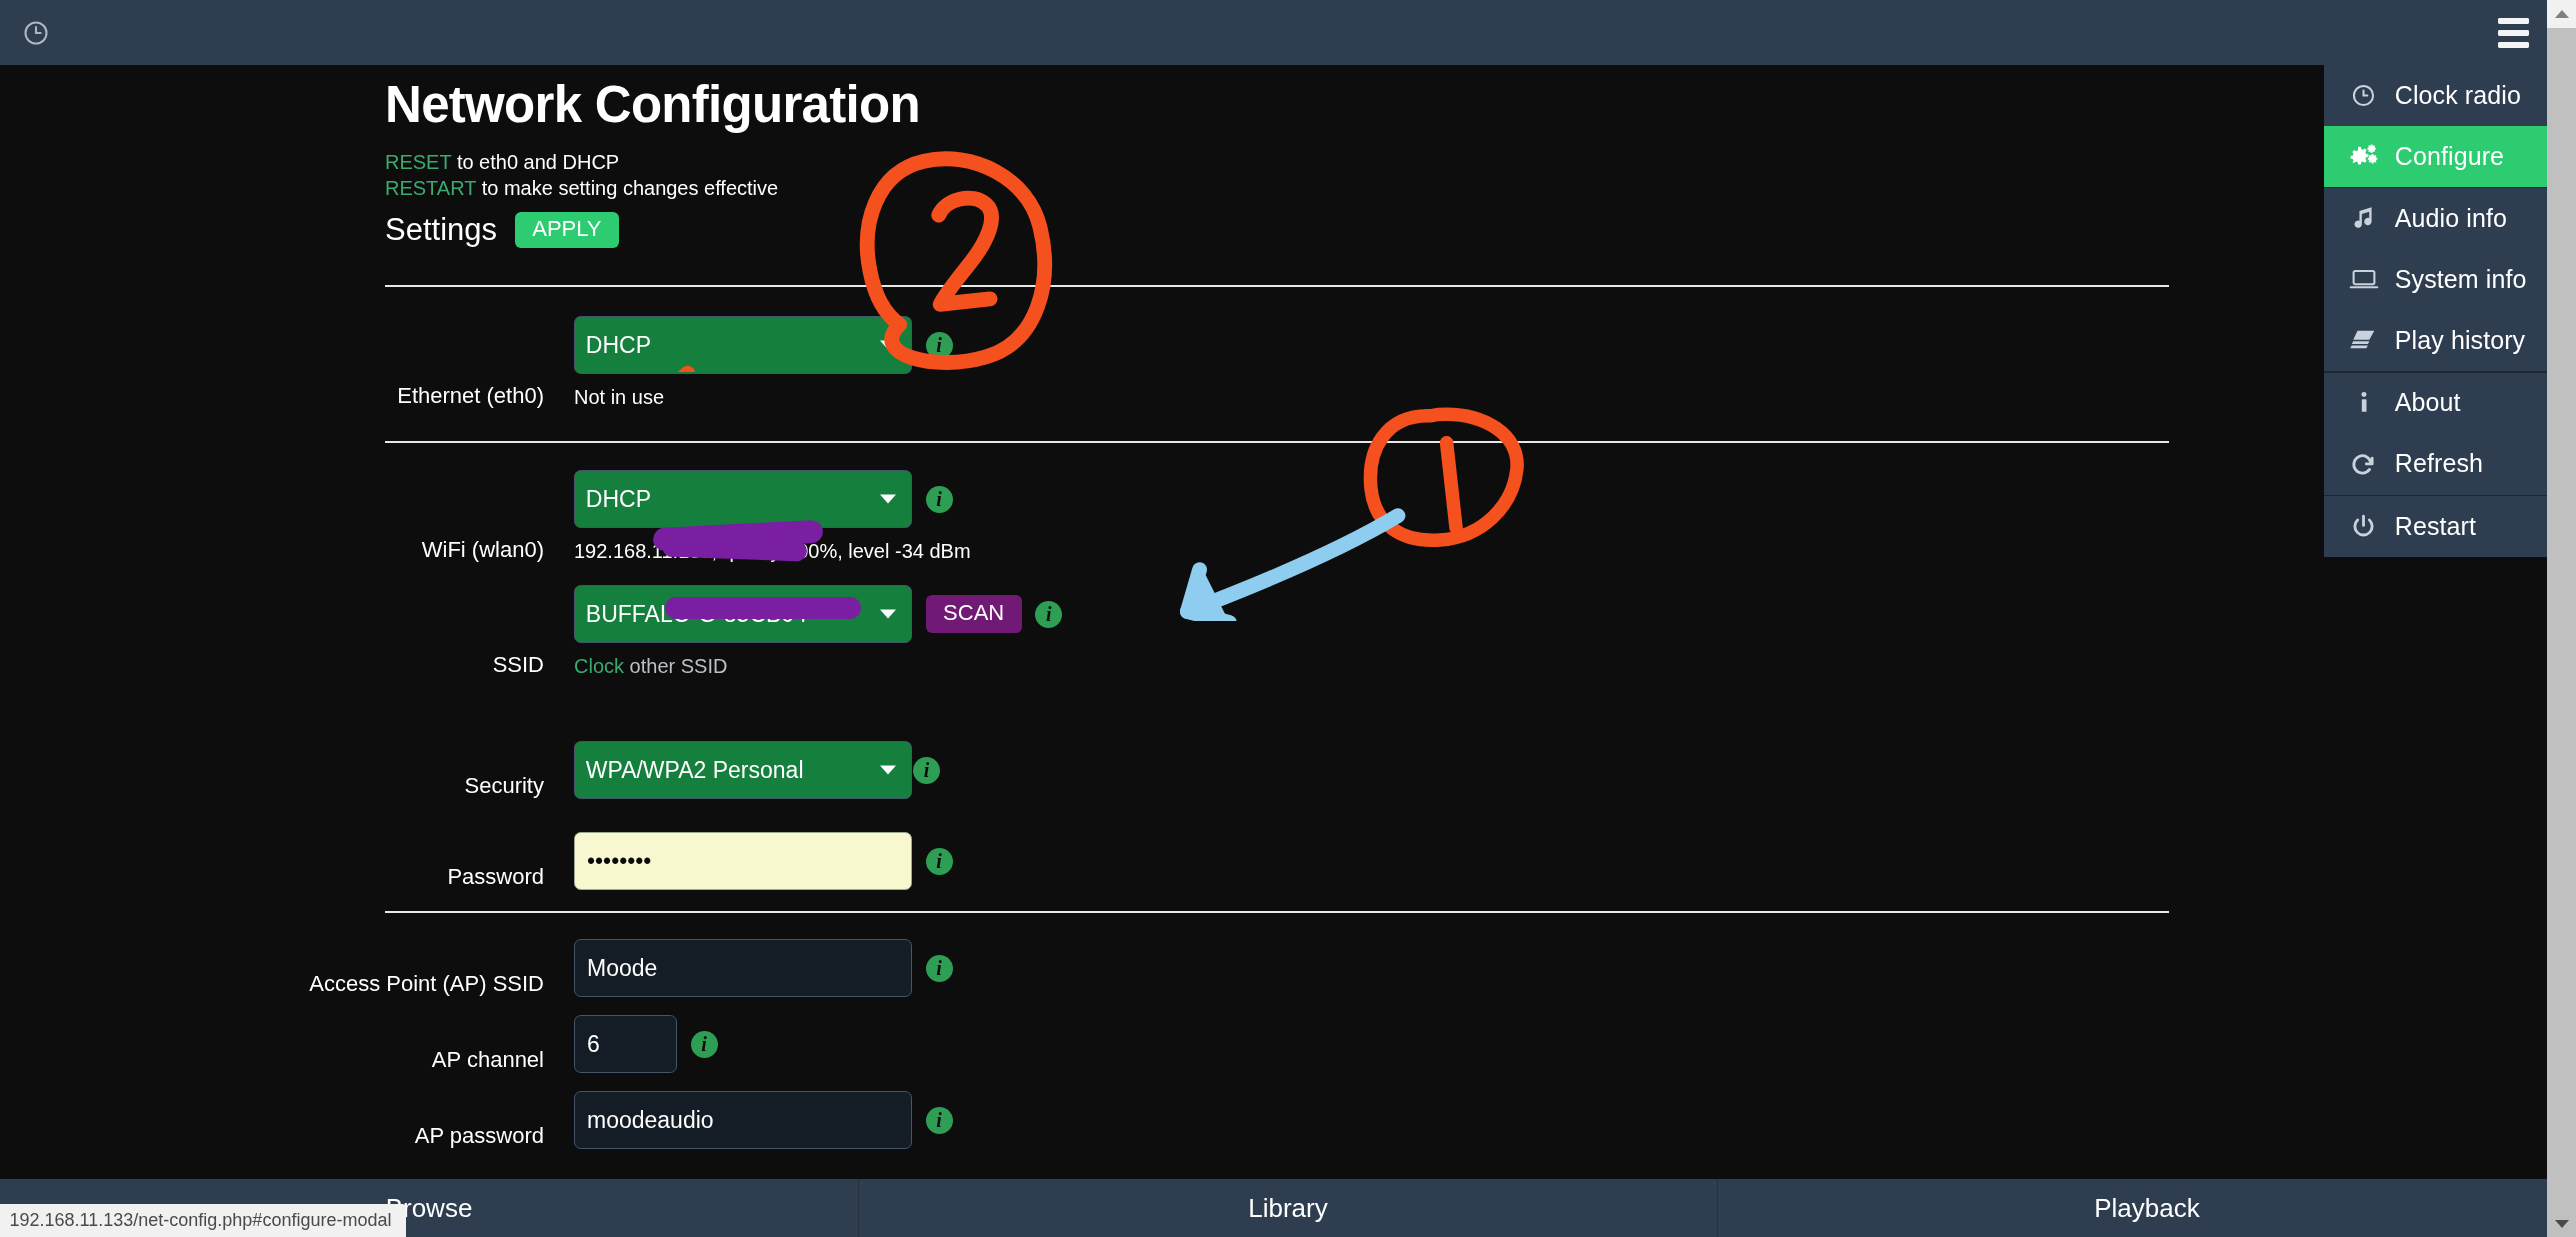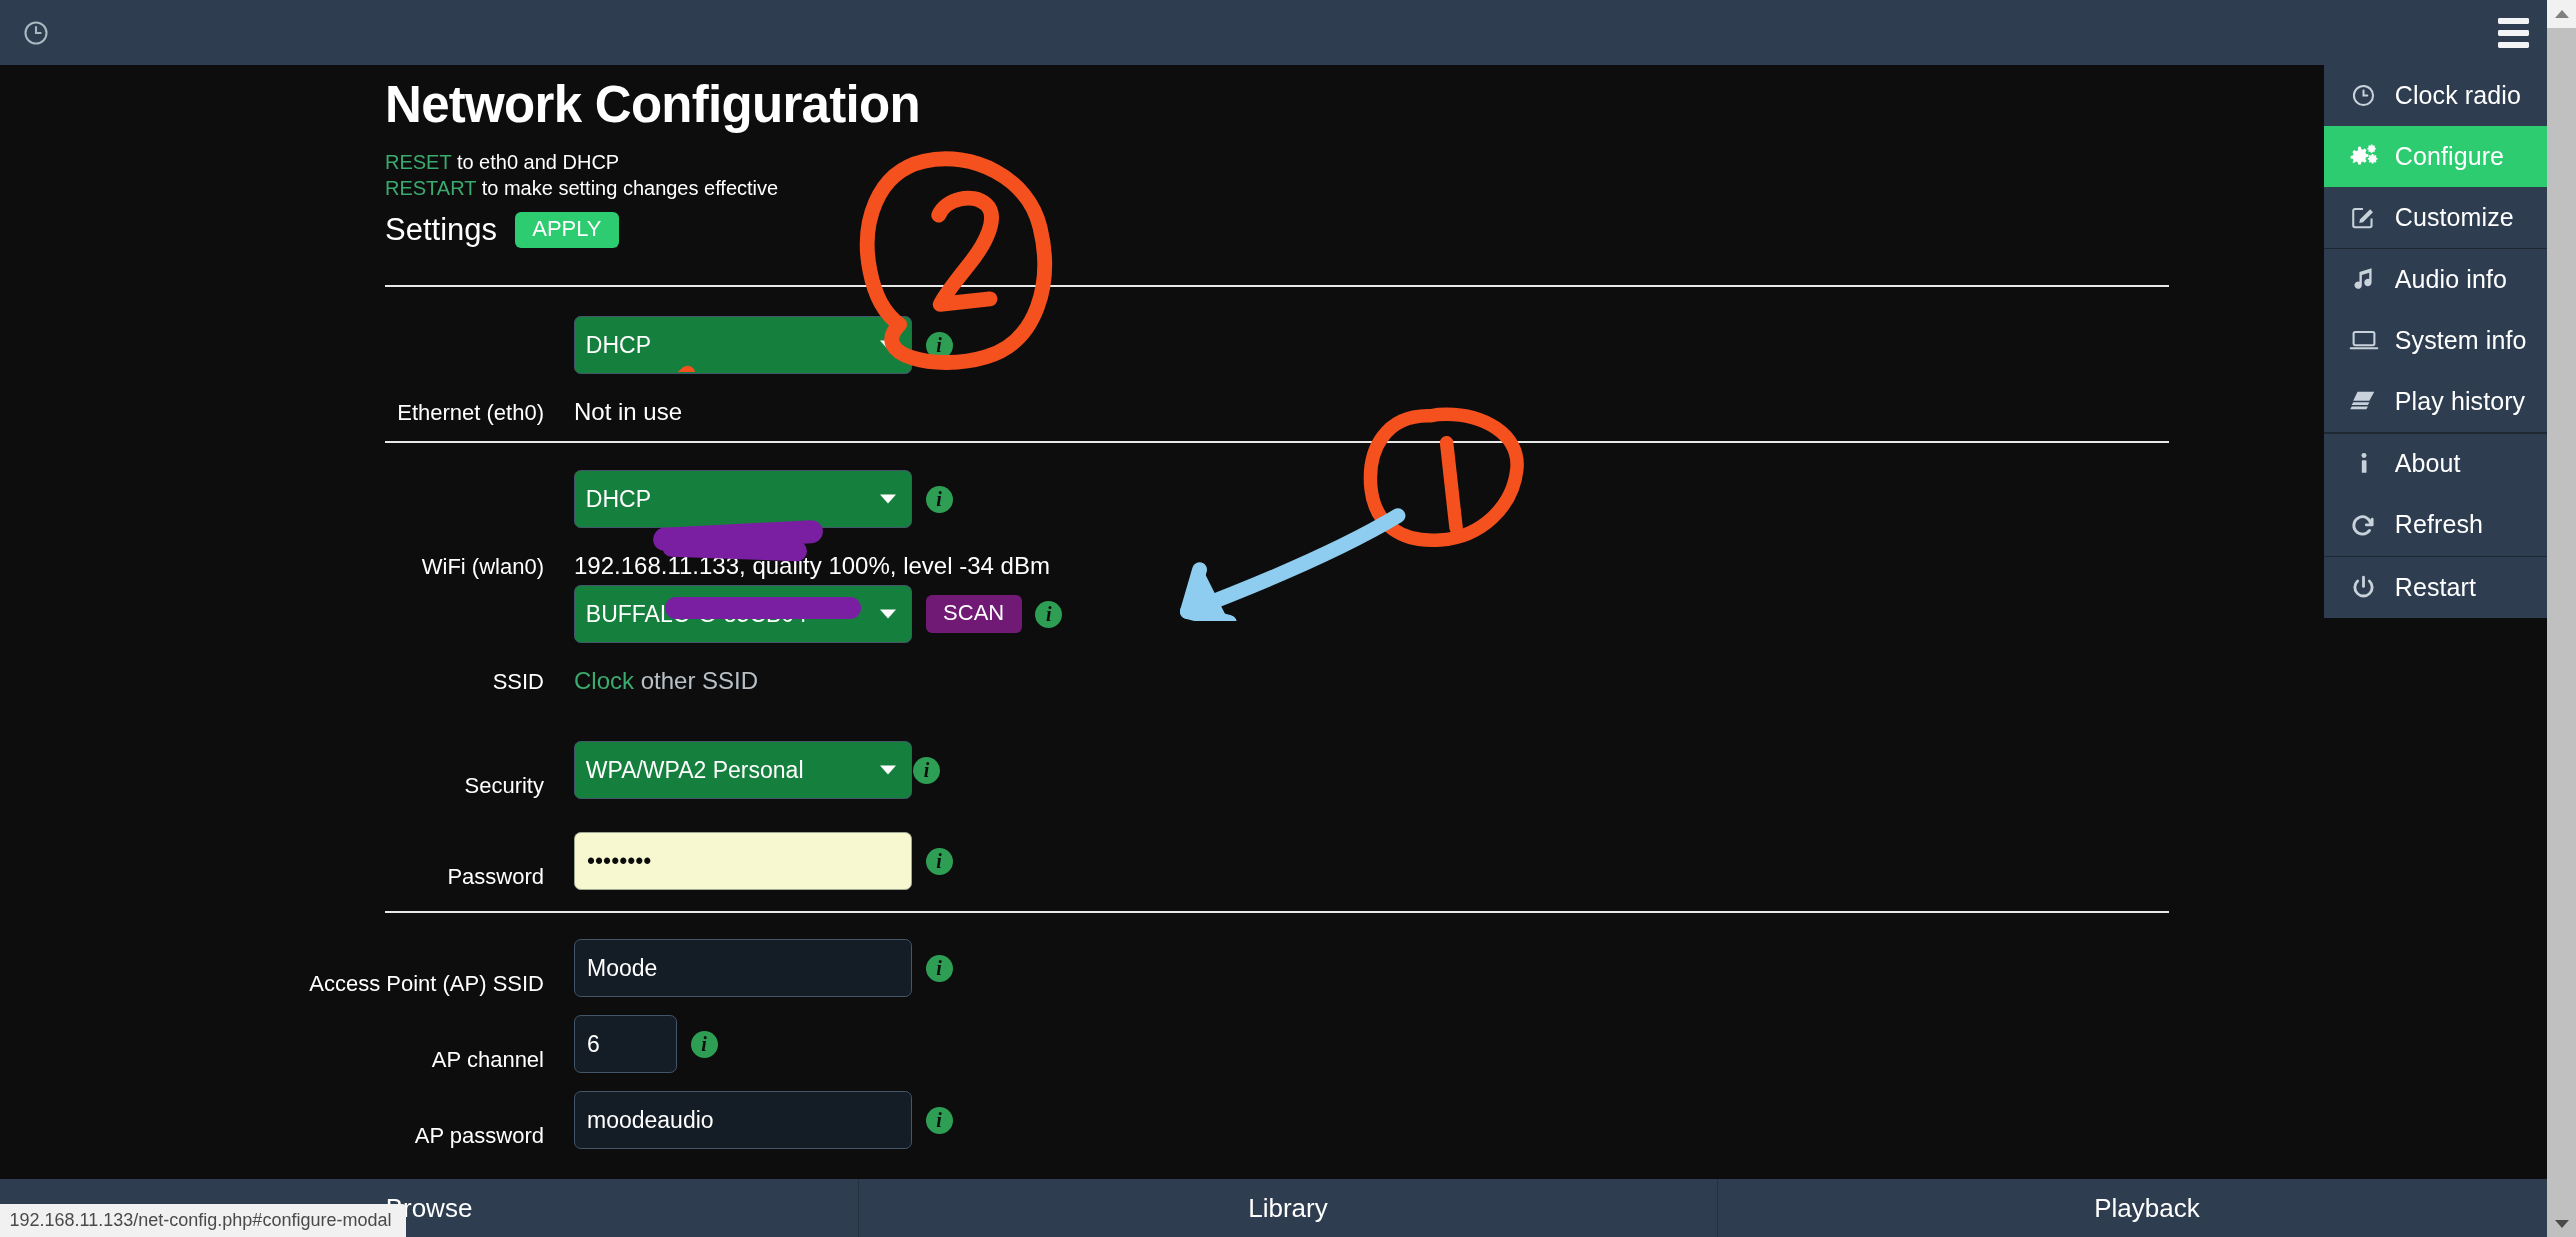--- a/index.html
+++ b/index.html
@@ -100,21 +100,21 @@
   .txt.autofill { background: #f7f8cf; color: #0b0b0b; border-color: #9aa98f; }
 
   .infoicon {
     width: 27px; height: 27px; border-radius: 50%;
     background: #2e9e54; color: #0d0d0d;
     font-size: 20px; font-weight: bold; font-style: italic;
     display: inline-flex; align-items: center; justify-content: center;
     font-family: "Liberation Serif", serif; cursor: pointer;
   }
   .sub {
-    font-size: 24px; color: #ffffff; margin-top: 24px; white-space: nowrap;
+    font-size: 20px; color: #ffffff; margin-top: 12px; white-space: nowrap;
   }
   .sub .green { color: #3aaa6e; }
   .sub .muted { color: #b9c0c6; }
   .btn-scan {
     background: #701a75; color: #ffffff; font-size: 22px;
     padding: 7.4px 17.6px 8.8px; border-radius: 6px; border: none; cursor: pointer; line-height: 1;
   }
 
   
   .redact { position: absolute; background: #7b1fa2; border-radius: 27px; z-index: 12; }
@@ -195,29 +195,20 @@
           <path d="M9.2 2.2h2.6l.4 2.3 1.6.7 2-1.2 1.8 1.8-1.2 2 .7 1.6 2.3.4v2.6l-2.3.4-.7 1.6 1.2 2-1.8 1.8-2-1.2-1.6.7-.4 2.3H9.2l-.4-2.3-1.6-.7-2 1.2L3.4 18l1.2-2-.7-1.6L1.6 14v-2.6l2.3-.4.7-1.6-1.2-2 1.8-1.8 2 1.2 1.6-.7z"></path>
           <path d="M22.6 2.6a2.1 2.1 0 1 0 0 4.2 2.1 2.1 0 0 0 0-4.2zm0 1.3a.8.8 0 1 1 0 1.6.8.8 0 0 1 0-1.6z"></path>
           <path d="M21.9 0h1.4l.2 1 .7.3.9-.5.9.9-.5.9.3.7 1 .2v1.4l-1 .2-.3.7.5.9-.9.9-.9-.5-.7.3-.2 1h-1.4l-.2-1-.7-.3-.9.5-.9-.9.5-.9-.3-.7-1-.2V3.4l1-.2.3-.7-.5-.9.9-.9.9.5.7-.3z"></path>
           <path d="M23.6 12.4a2.4 2.4 0 1 0 0 4.8 2.4 2.4 0 0 0 0-4.8zm0 1.5a.9.9 0 1 1 0 1.8.9.9 0 0 1 0-1.8z"></path>
           <path d="M22.8 9.5h1.6l.2 1.2.8.3 1-.6 1.1 1.1-.6 1 .3.8 1.2.2v1.6l-1.2.2-.3.8.6 1-1.1 1.1-1-.6-.8.3-.2 1.2h-1.6l-.2-1.2-.8-.3-1 .6-1.1-1.1.6-1-.3-.8-1.2-.2v-1.6l1.2-.2.3-.8-.6-1 1.1-1.1 1 .6.8-.3z"></path>
         </svg>
       </span>
       <span class="mi-label">Configure</span>
     </div>
 
-    <div class="menu-item">
-      <span class="mi-icon">
-        <svg width="28" height="26" viewBox="0 0 26 24" fill="none" stroke="currentColor" stroke-width="1.9">
-          <path d="M20 13.5V20a1.6 1.6 0 0 1-1.6 1.6H4.6A1.6 1.6 0 0 1 3 20V6.2a1.6 1.6 0 0 1 1.6-1.6H12"></path>
-          <path d="M9.4 14.2l9.3-9.3 2.6 2.6-9.3 9.3-3.4.8z" fill="currentColor" stroke="none"></path>
-        </svg>
-      </span>
-      <span class="mi-label">Customize</span>
-    </div>
 
     <div class="menu-sep"></div>
 
     <div class="menu-item">
       <span class="mi-icon">
         <svg width="24" height="26" viewBox="0 0 22 24" fill="currentColor">
           <path d="M18 2v13.3a3.4 3.4 0 1 1-2.2-3.2V6.3L9 8.2v9.5a3.4 3.4 0 1 1-2.2-3.2V5.6z"></path>
         </svg>
       </span>
       <span class="mi-label">Audio info</span>

